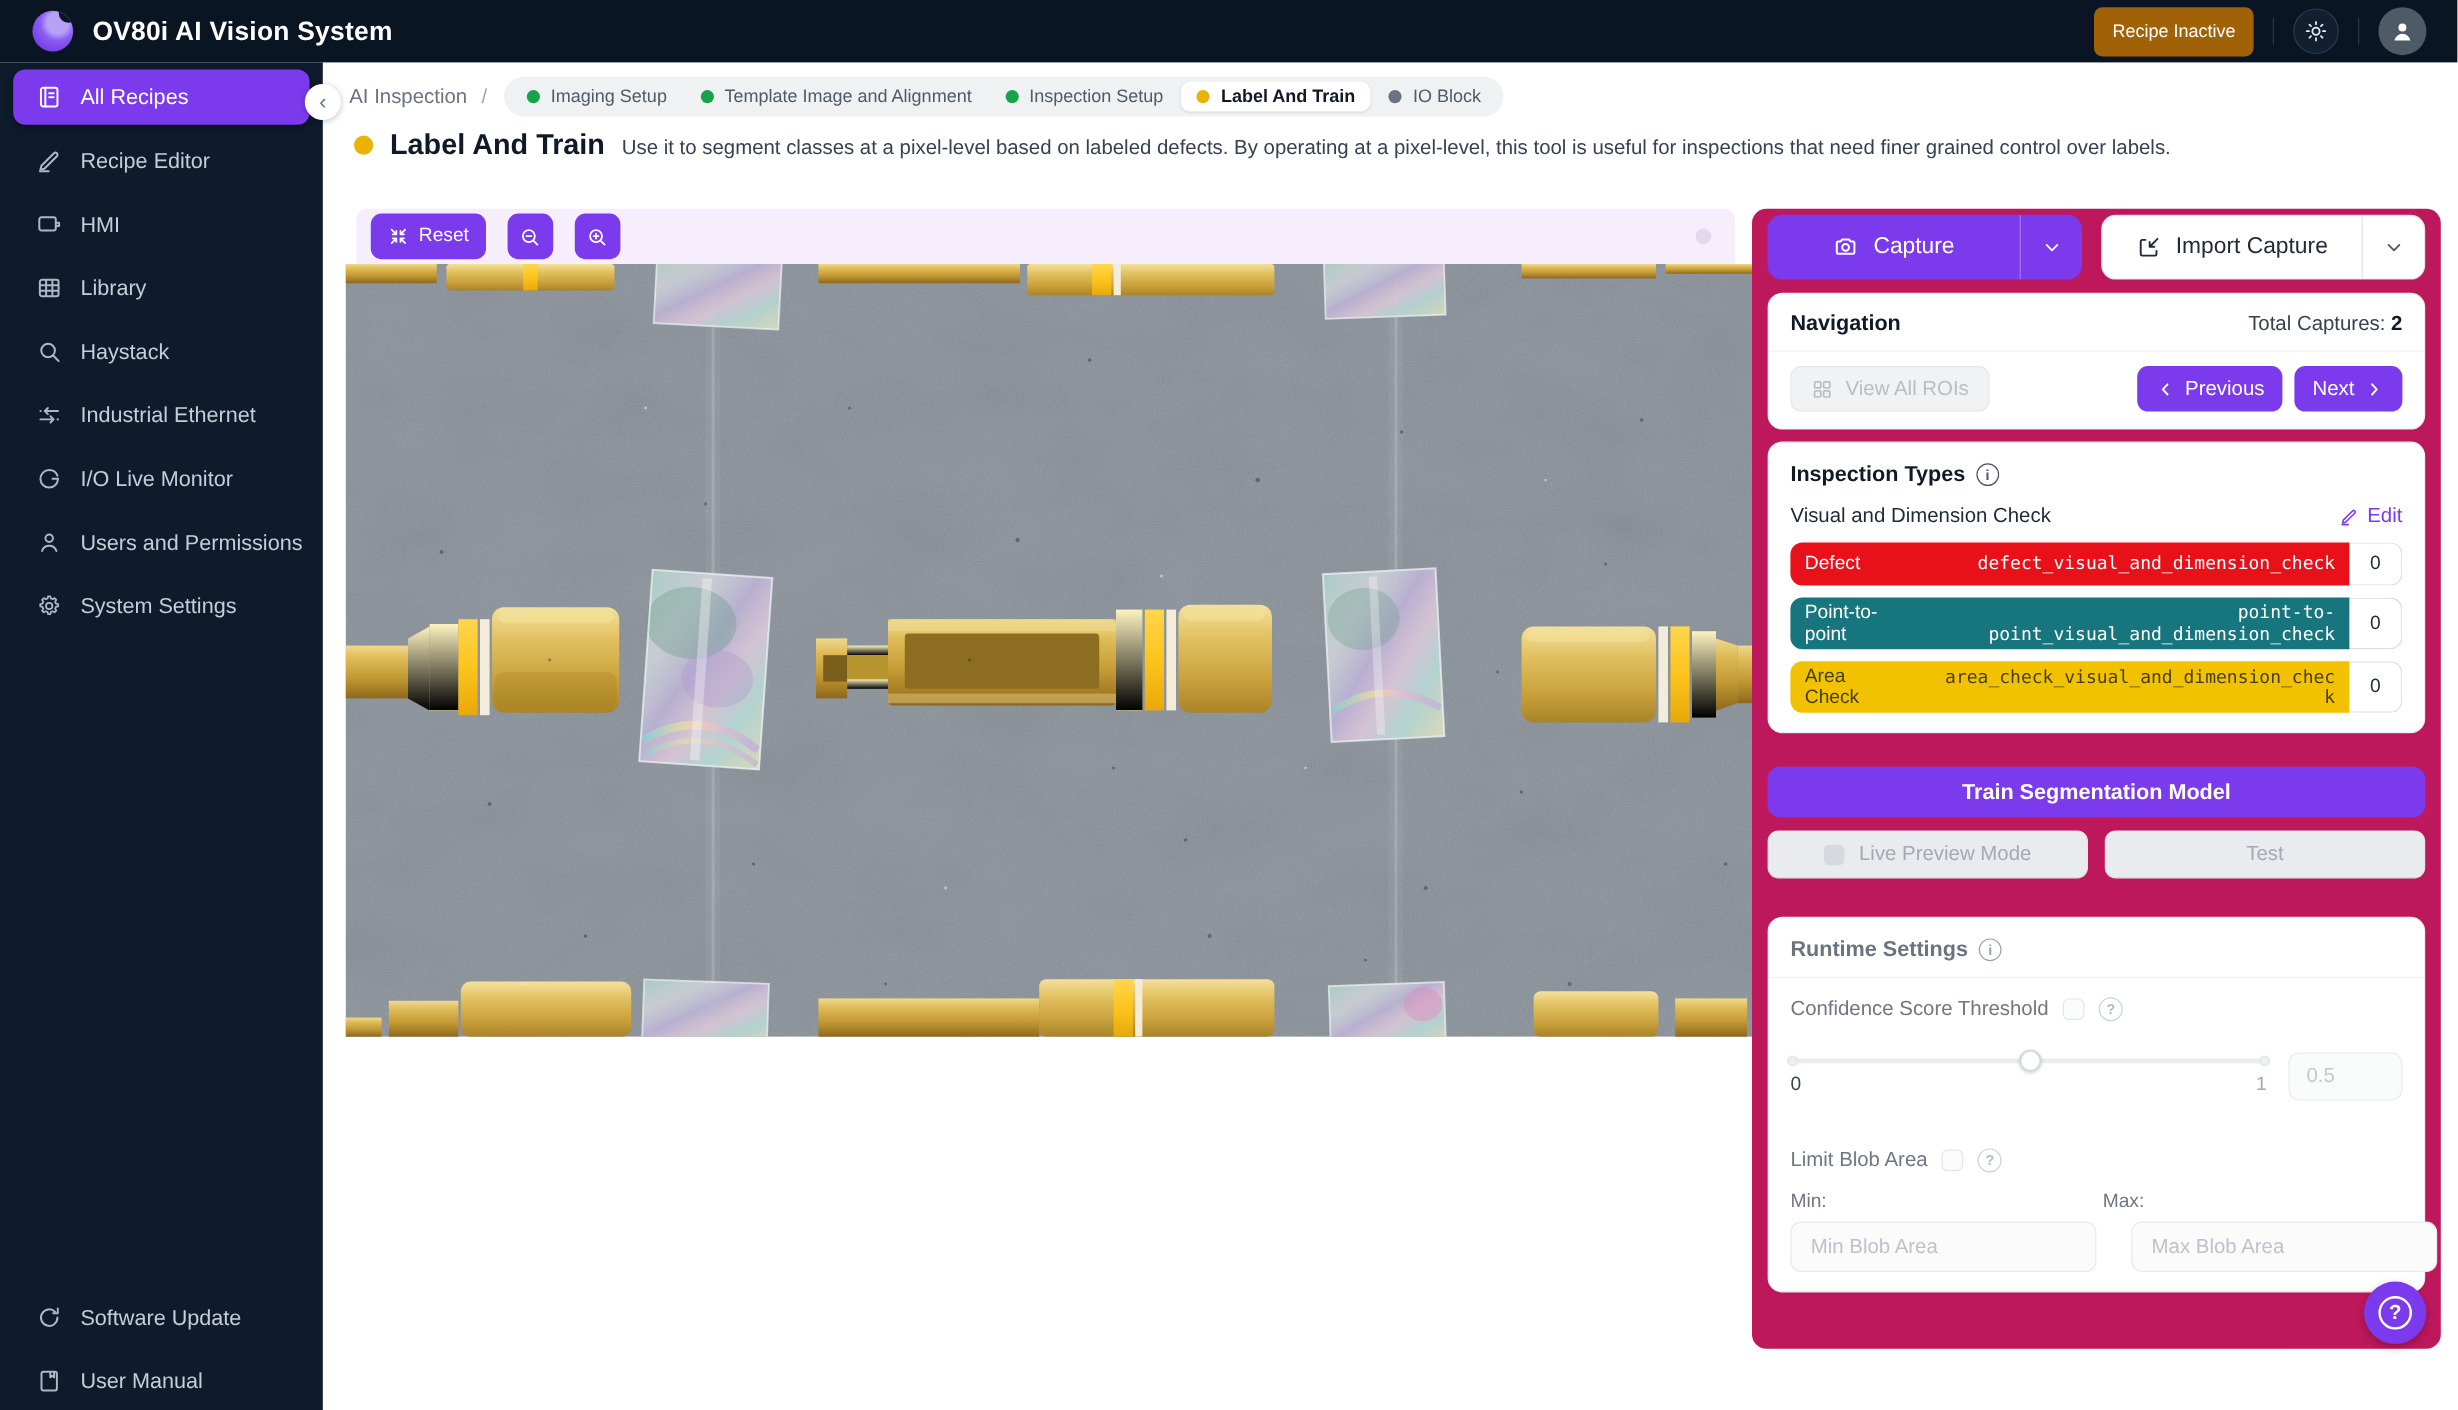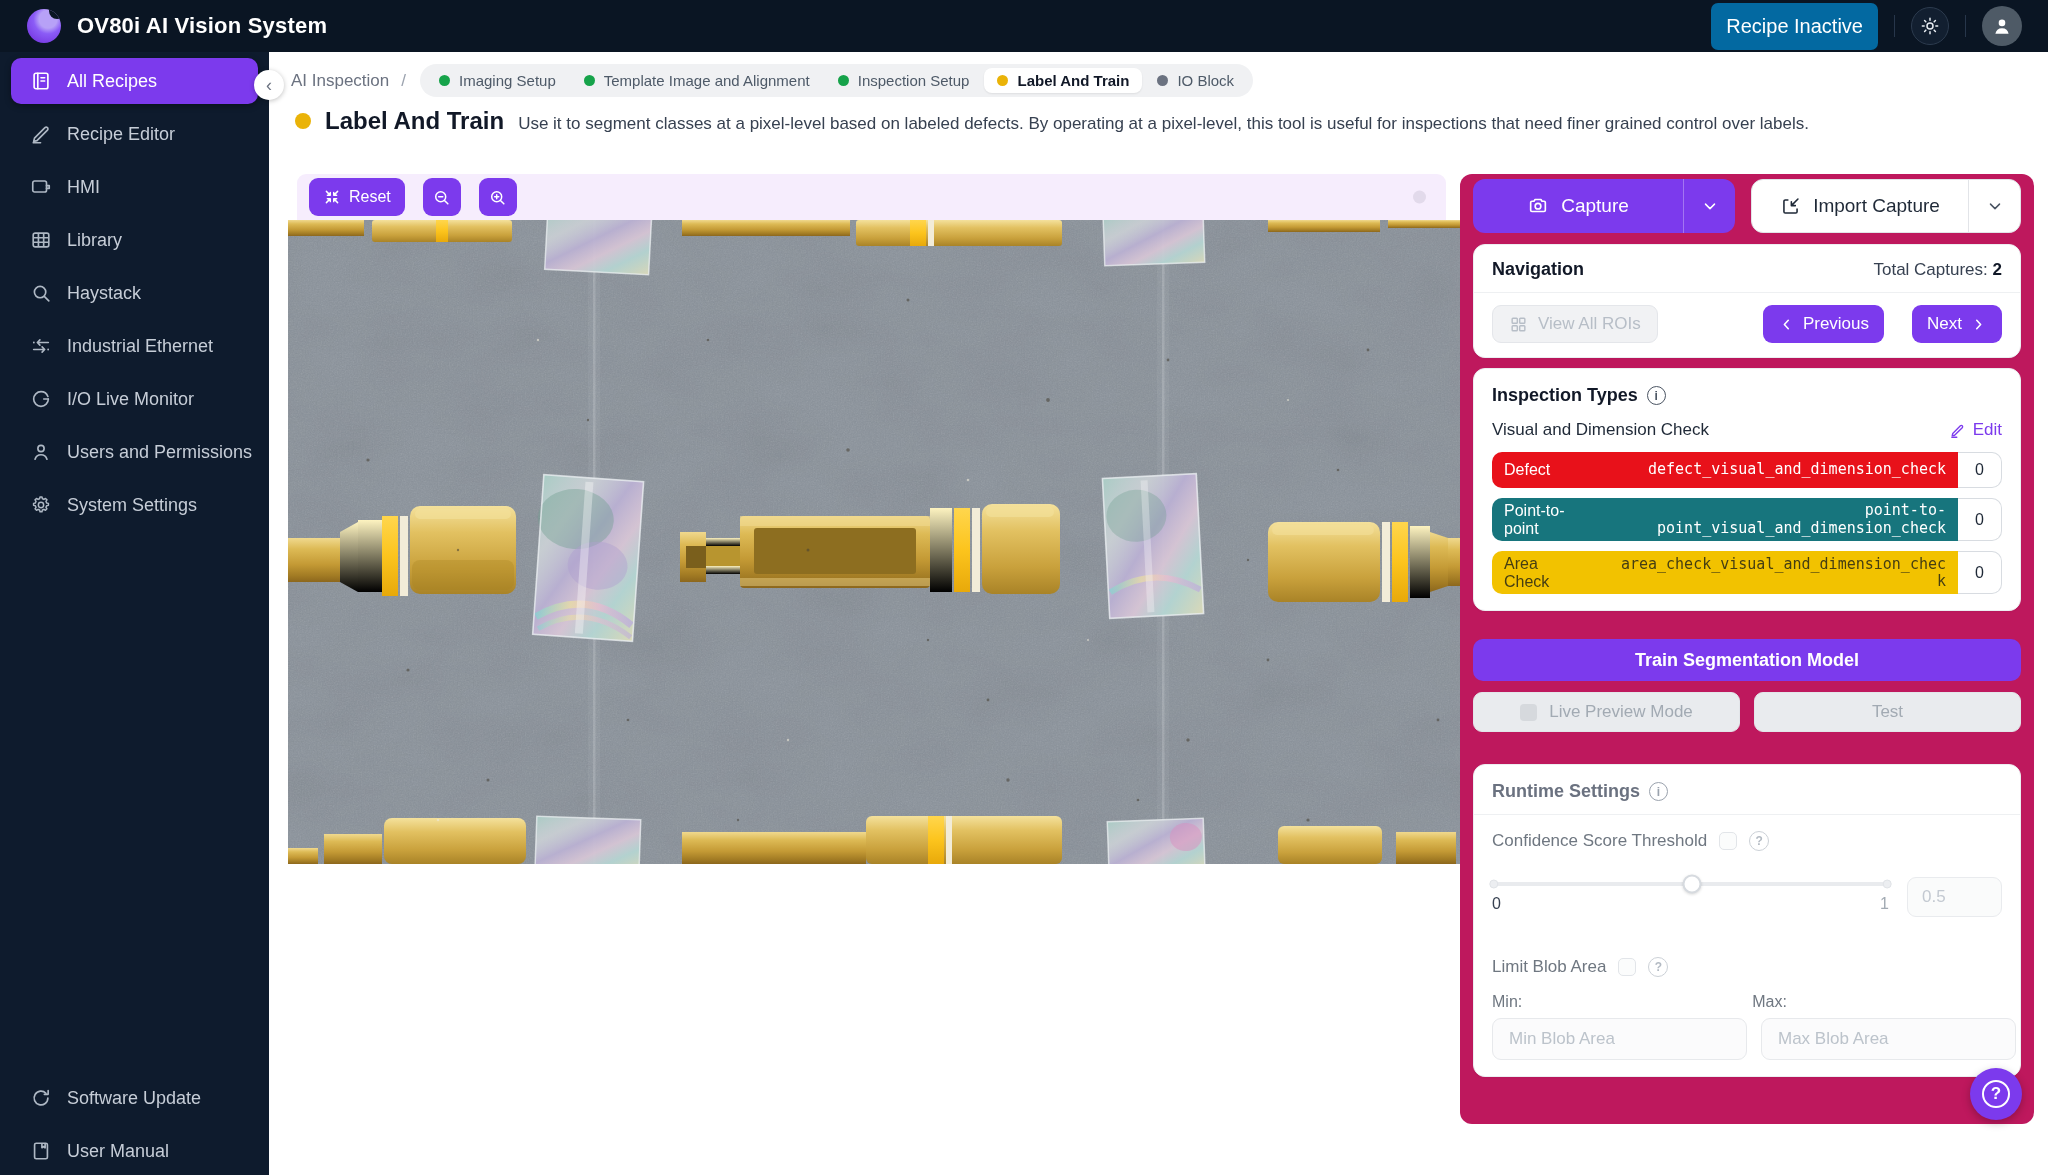--- a/index.html
+++ b/index.html
@@ -10,21 +10,21 @@
   
   .topbar { position:absolute; left:0; top:0; width:2048px; height:52px; background:#0a1523;
     display:flex; align-items:center; padding:0 26px 0 27px; z-index:40; }
   .logo { width:34px; height:34px; border-radius:50%;
     background:radial-gradient(circle at 62% 30%, #b7a1f7 0 28%, #8b5cf6 46%, #6d28d9 100%);
     position:relative; overflow:hidden; flex:0 0 auto; }
   .logo::after { content:""; position:absolute; right:-4px; top:-6px; width:16px; height:16px;
     border-radius:50%; background:#0a1523; }
   .topbar-title { color:#fff; font-size:22px; font-weight:bold; margin-left:16px; letter-spacing:.2px; }
   .topbar-right { margin-left:auto; display:flex; align-items:center; }
-  .recipe-badge { background:#0369a1; color:#fff; font-size:20px; padding:12px 15px; border-radius:7px; }
+  .recipe-badge { background:#a16207; color:#fff; font-size:15px; padding:12px 15px; border-radius:7px; }
   .tb-sep { width:1px; height:22px; background:#27364b; margin:0 16px; }
   .icon-circle { width:38px; height:38px; border-radius:50%; background:#121f30; border:1px solid #2c3b4e;
     display:flex; align-items:center; justify-content:center; color:#e8edf2; }
   .avatar { width:40px; height:40px; border-radius:50%; background:#4e5a66;
     display:flex; align-items:center; justify-content:center; }
 
   
   .sidebar { position:absolute; left:0; top:52px; width:269px; height:1123px; background:#0e1b2d;
     display:flex; flex-direction:column; padding:6px 11px 1px; z-index:30; }
   .side-item { display:flex; align-items:center; gap:15px; height:46px; padding:0 0 0 19px;
@@ -84,21 +84,21 @@
   .card { background:#fff; border-radius:12px; border:1px solid #eceef1; box-shadow:0 1px 2px rgba(16,24,40,.04); }
   .nav-card { margin-top:11px; padding:14px 18px 14px; }
   .nav-head { display:flex; align-items:center; justify-content:space-between; }
   .card-title { font-size:18px; font-weight:600; color:#111827; }
   .total-captures { font-size:17px; color:#374151; }
   .total-captures b { color:#111827; }
   .hdivider { height:1px; background:#eef0f2; margin:12px -18px 12px; }
   .nav-btns { display:flex; align-items:center; }
   .ghost-btn { height:38px; display:flex; align-items:center; gap:10px; padding:0 16px; border-radius:9px;
     background:#f1f2f4; border:1px solid #e4e6ea; color:#b7bec7; font-size:17px; cursor:default; }
-  .pn-group { margin-left:auto; display:flex; gap:28px; }
+  .pn-group { margin-left:auto; display:flex; gap:10px; }
   .purple-btn { background:#7c3aed; color:#fff; border:none; border-radius:9px; height:38px;
     display:flex; align-items:center; gap:8px; padding:0 15px; font-size:17px;
     font-family:"Liberation Sans", sans-serif; cursor:pointer; }
 
   .insp-card { margin-top:10px; padding:16px 18px; }
   .insp-title-row { display:flex; align-items:center; gap:9px; color:#111827; }
   .info-circ { width:19px; height:19px; border:1.6px solid #4b5563; color:#4b5563; border-radius:50%;
     font-size:12px; font-weight:bold; display:inline-flex; align-items:center; justify-content:center; }
   .group-row { display:flex; align-items:center; justify-content:space-between; margin-top:14px; }
   .group-title { font-size:17px; color:#1f2937; }
@@ -142,21 +142,21 @@
   .end-dot.l { left:0; transform:translate(-30%,-50%); }
   .end-dot.r { right:0; transform:translate(30%,-50%); }
   .track-labels { display:flex; justify-content:space-between; margin-top:9px; font-size:16px; }
   .tl-min { color:#374151; } .tl-max { color:#a2aab3; }
   .val-input { margin-left:18px; width:95px; height:40px; border:1px solid #e9ebee; background:#fafbfb;
     border-radius:9px; color:#c3c9d1; font-size:17px; padding:0 14px;
     font-family:"Liberation Sans", sans-serif; }
   .limit-row { margin-top:40px; }
   .minmax-labels { display:flex; margin-top:16px; color:#6f7781; font-size:16px; }
   .minmax-labels .mx { margin-left:230px; }
-  .minmax-inputs { display:flex; gap:14px; margin-top:7px; }
+  .minmax-inputs { display:flex; gap:29px; margin-top:7px; }
   .blob-input { flex:1; height:42px; border:1px solid #e7e9ec; background:#fbfbfc; border-radius:9px;
     font-size:17px; color:#6f7781; padding:0 16px; font-family:"Liberation Sans", sans-serif; }
   .blob-input::placeholder { color:#bcc3cb; }
 
   .help-fab { position:absolute; left:1970px; top:1068px; width:52px; height:52px; border-radius:50%;
     background:#7c3aed; display:flex; align-items:center; justify-content:center;
     box-shadow:0 3px 8px rgba(0,0,0,.25); cursor:pointer; z-index:50; }
   .help-q { width:28px; height:28px; border:2.4px solid #fff; border-radius:50%; color:#fff;
     font-size:17px; font-weight:bold; display:flex; align-items:center; justify-content:center; }
 

